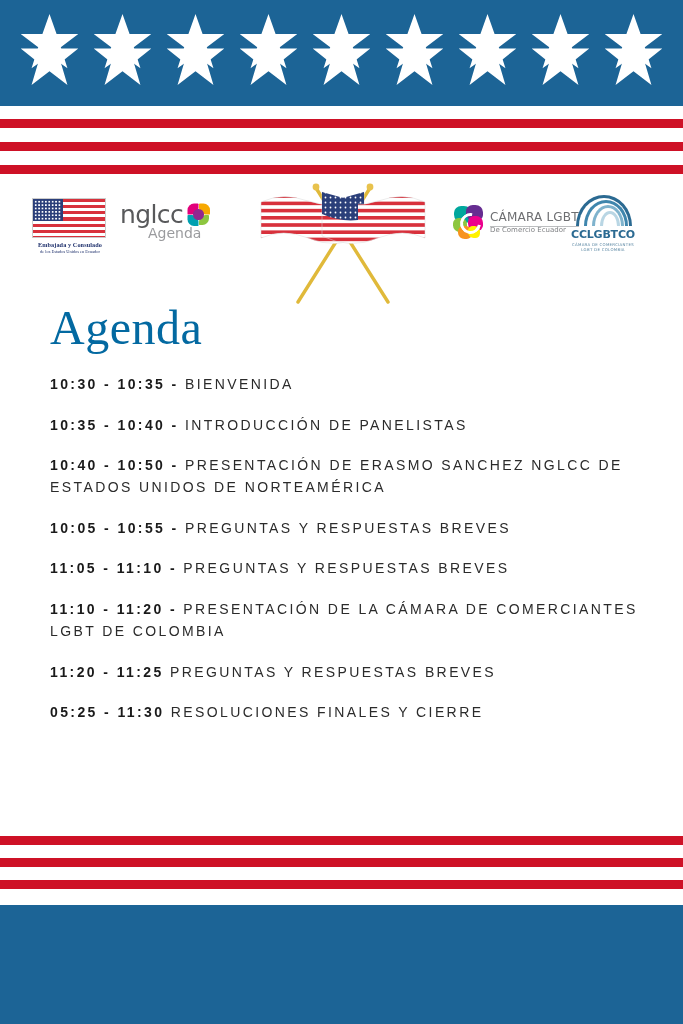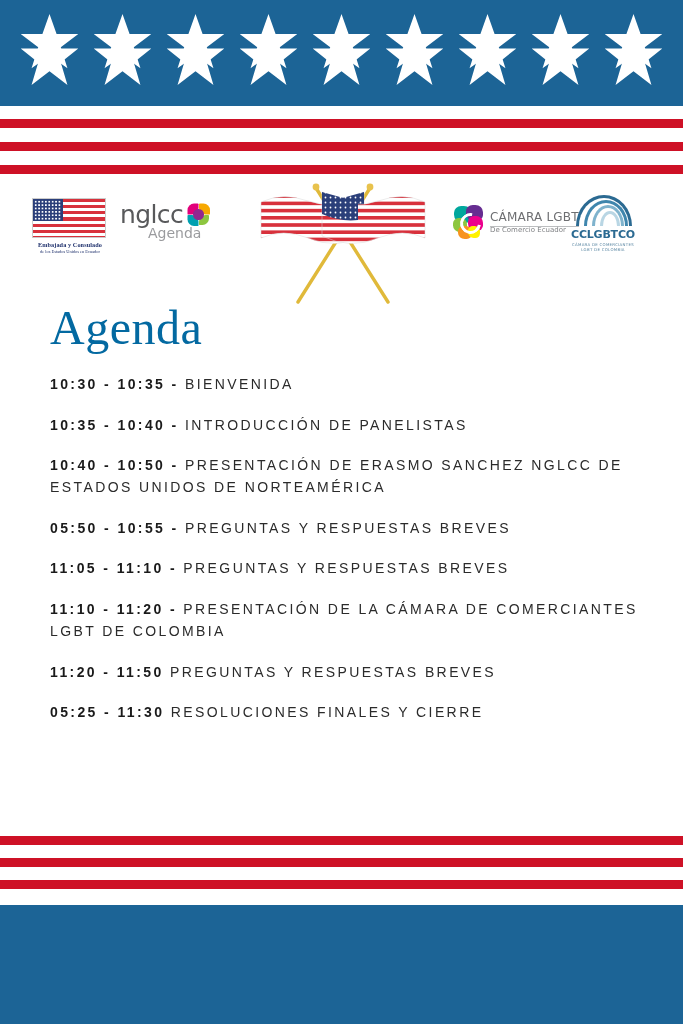--- a/index.html
+++ b/index.html
@@ -384,24 +384,24 @@
     </div>
 
   </div>
 
   <div id="agenda-title">Agenda</div>
 
   <div id="agenda-list">
       <div class="agenda-item"><span class="t">10:30 - 10:35 - </span><span>BIENVENIDA</span></div>
       <div class="agenda-item"><span class="t">10:35 - 10:40 - </span><span>INTRODUCCIÓN DE PANELISTAS</span></div>
       <div class="agenda-item"><span class="t">10:40 - 10:50 - </span><span>PRESENTACIÓN DE ERASMO SANCHEZ NGLCC DE ESTADOS UNIDOS DE NORTEAMÉRICA</span></div>
-      <div class="agenda-item"><span class="t">05:50 - 10:55 - </span><span>PREGUNTAS Y RESPUESTAS BREVES</span></div>
+      <div class="agenda-item"><span class="t">10:05 - 10:55 - </span><span>PREGUNTAS Y RESPUESTAS BREVES</span></div>
       <div class="agenda-item"><span class="t">11:05 - 11:10 - </span><span>PREGUNTAS Y RESPUESTAS BREVES</span></div>
       <div class="agenda-item"><span class="t">11:10 - 11:20 - </span><span>PRESENTACIÓN DE LA CÁMARA DE COMERCIANTES LGBT DE COLOMBIA</span></div>
-      <div class="agenda-item"><span class="t">11:20 - 11:50 </span><span>PREGUNTAS Y RESPUESTAS BREVES</span></div>
+      <div class="agenda-item"><span class="t">11:20 - 11:25 </span><span>PREGUNTAS Y RESPUESTAS BREVES</span></div>
       <div class="agenda-item"><span class="t">05:25 - 11:30 </span><span>RESOLUCIONES FINALES Y CIERRE</span></div>
     </div>
 
   <div id="stripe-b1" class="stripe"></div>
   <div id="stripe-b2" class="stripe"></div>
   <div id="stripe-b3" class="stripe"></div>
 
   <div id="bottom-star-band" class="star-band"></div>
   <div id="bottom-star-row" class="star-row">
       <div class="star"></div>

